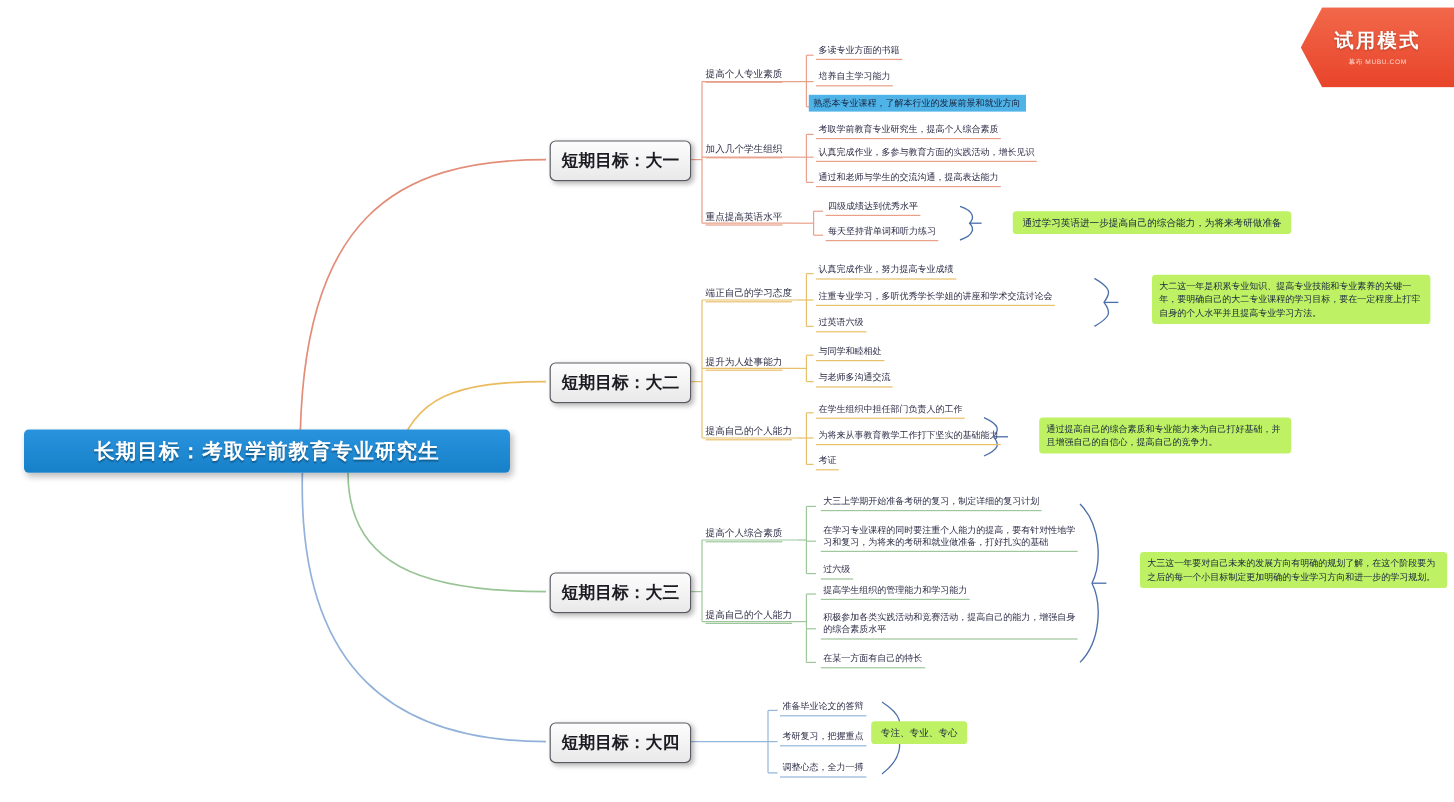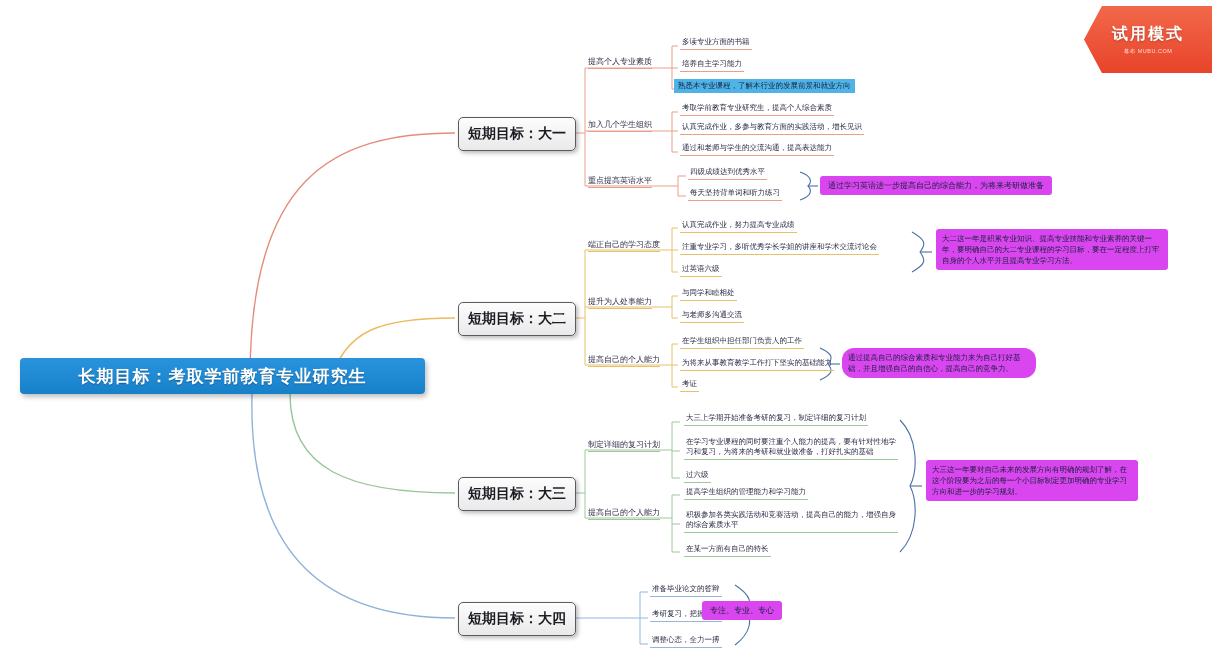--- a/index.html
+++ b/index.html
@@ -67,27 +67,28 @@
   .leaf.hl{
     background:#4fb3e8;
     border-bottom:none;
     color:#16223c;
     padding:2px 4px;
   }
 
   
   .callout{
     position:absolute;
-    background:#d946ef;
+    background:#bef264;
     border-radius:3px;
     color:#16223c;
     font-size:7.5px;
     line-height:11px;
     padding:4px 6px;
     box-sizing:border-box;
+    margin-left:24px;
   }
   .callout.center{text-align:left;}
   .callout.one-line{
     font-size:8px;white-space:nowrap;padding:4px 8px;
   }
 
   
   .trial-badge{
     position:absolute;right:0;top:6px;
     width:128px;height:67px;
@@ -239,37 +240,37 @@
   <div class="callout center" style="left:936px;top:229px;width:232px;">大二这一年是积累专业知识、提高专业技能和专业素养的关键一年，要明确自己的大二专业课程的学习目标，要在一定程度上打牢自身的个人水平并且提高专业学习方法。</div>
 
   <div class="sub-topic u-orange" style="left:588px;top:297px;">提升为人处事能力</div>
   <div class="leaf u-orange" style="left:680px;top:287px;">与同学和睦相处</div>
   <div class="leaf u-orange" style="left:680px;top:309px;">与老师多沟通交流</div>
 
   <div class="sub-topic u-orange" style="left:588px;top:355px;">提高自己的个人能力</div>
   <div class="leaf u-orange" style="left:680px;top:335px;">在学生组织中担任部门负责人的工作</div>
   <div class="leaf u-orange" style="left:680px;top:357px;">为将来从事教育教学工作打下坚实的基础能力</div>
   <div class="leaf u-orange" style="left:680px;top:378px;">考证</div>
-  <div class="callout center" style="left:842px;top:348px;width:194px;border-radius:12px;">通过提高自己的综合素质和专业能力来为自己打好基础，并且增强自己的自信心，提高自己的竞争力。</div>
+  <div class="callout center" style="left:842px;top:348px;width:210px;">通过提高自己的综合素质和专业能力来为自己打好基础，并且增强自己的自信心，提高自己的竞争力。</div>
 
   <div class="year-node" style="left:458px;top:477px;">
     <span>短期目标：大三</span>
   </div>
 
-  <div class="sub-topic u-green" style="left:588px;top:440px;">制定详细的复习计划</div>
+  <div class="sub-topic u-green" style="left:588px;top:440px;">提高个人综合素质</div>
   <div class="leaf u-green" style="left:684px;top:412px;">大三上学期开始准备考研的复习，制定详细的复习计划</div>
   <div class="leaf u-green wrap" style="left:684px;top:436px;width:210px;">在学习专业课程的同时要注重个人能力的提高，要有针对性地学习和复习，为将来的考研和就业做准备，打好扎实的基础</div>
   <div class="leaf u-green" style="left:684px;top:469px;">过六级</div>
 
   <div class="sub-topic u-green" style="left:588px;top:508px;">提高自己的个人能力</div>
   <div class="leaf u-green" style="left:684px;top:486px;">提高学生组织的管理能力和学习能力</div>
   <div class="leaf u-green wrap" style="left:684px;top:509px;width:210px;">积极参加各类实践活动和竞赛活动，提高自己的能力，增强自身的综合素质水平</div>
   <div class="leaf u-green" style="left:684px;top:543px;">在某一方面有自己的特长</div>
 
-  <div class="callout center" style="left:926px;top:460px;width:212px;">大三这一年要对自己未来的发展方向有明确的规划了解，在这个阶段要为之后的每一个小目标制定更加明确的专业学习方向和进一步的学习规划。</div>
+  <div class="callout center" style="left:926px;top:460px;width:256px;">大三这一年要对自己未来的发展方向有明确的规划了解，在这个阶段要为之后的每一个小目标制定更加明确的专业学习方向和进一步的学习规划。</div>
 
   <div class="year-node" style="left:458px;top:602px;">
     <span>短期目标：大四</span>
   </div>
 
   <div class="leaf u-blue" style="left:650px;top:583px;">准备毕业论文的答辩</div>
   <div class="leaf u-blue" style="left:650px;top:608px;">考研复习，把握重点</div>
   <div class="leaf u-blue" style="left:650px;top:634px;">调整心态，全力一搏</div>
 
   <div class="callout one-line" style="left:702px;top:601px;">专注、专业、专心</div>

